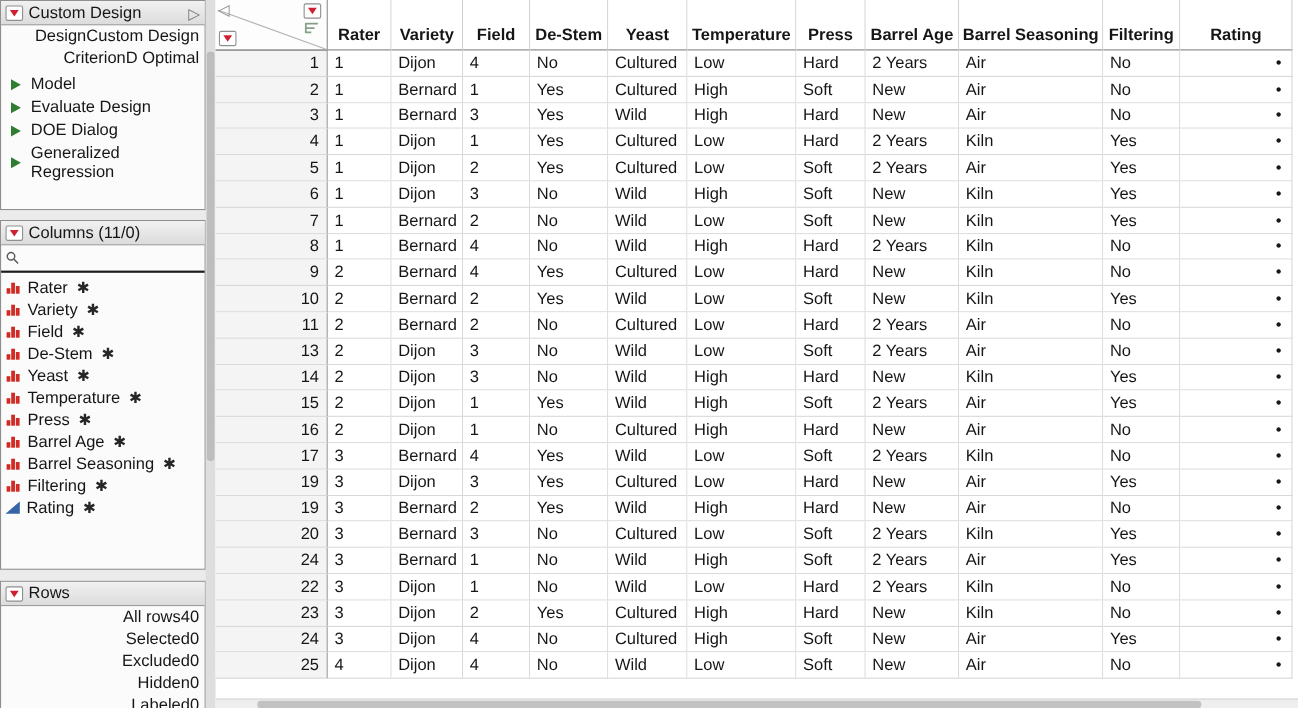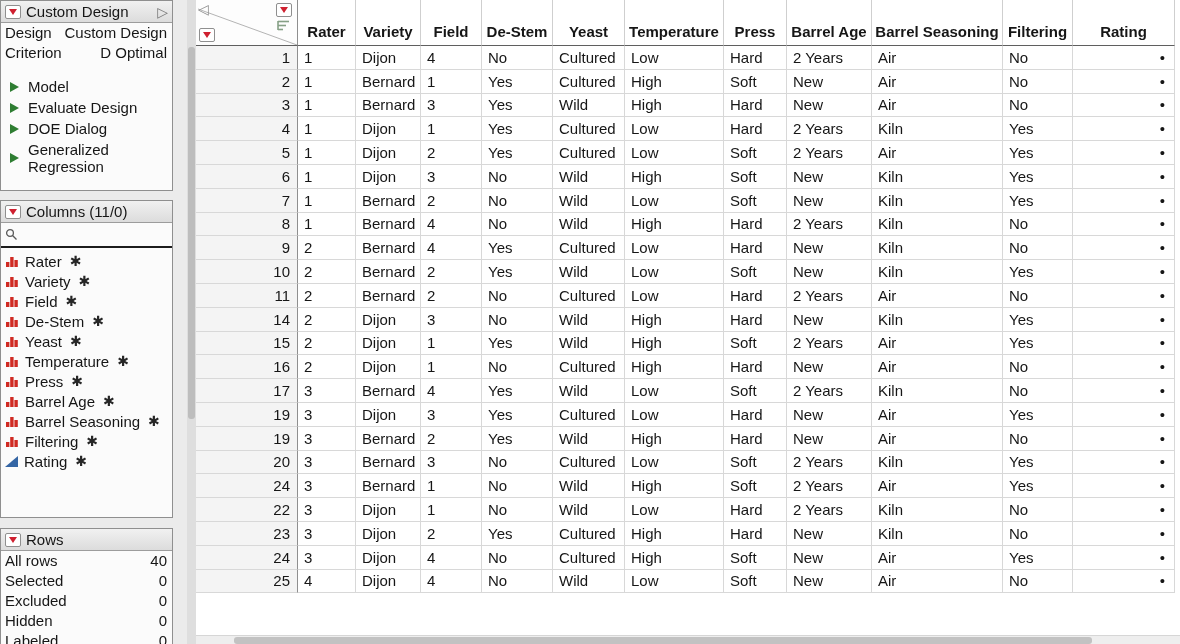--- a/index.html
+++ b/index.html
@@ -1,31 +1,31 @@
 <!DOCTYPE html>
 <html><head>
 <meta charset="utf-8">
 <style>
   * { margin:0; padding:0; box-sizing:border-box; }
   html,body { width:1180px; height:644px; overflow:hidden; }
   body { position:relative; background:#ebebeb; font-family:"Liberation Sans", sans-serif; font-size:15px; color:#161616; }
 
   
-  .panel { position:absolute; left:0; width:173px; background:#fbfbfb; border:1px solid #8f8f8f; }
+  .panel { position:absolute; left:0; width:187px; background:#fbfbfb; border:1px solid #8f8f8f; }
   .panel-hdr { height:22px; background:linear-gradient(#f1f1f1,#dcdcdc); border-bottom:1px solid #9c9c9c;
                display:flex; align-items:center; gap:5px; padding:0 4px; }
   .panel-title { white-space:nowrap; }
   .rtri-btn { width:16px; height:14px; background:#fff; border:1px solid #8f8f8f; border-radius:2px;
               display:inline-flex; align-items:center; justify-content:center; flex:none; }
   .rtri { width:0; height:0; border-left:4px solid transparent; border-right:4px solid transparent; border-top:6px solid #cf2030; }
   .dock-arrow { margin-left:auto; color:#7a7a7a; font-size:14px; line-height:1; }
 
   #panel-design { top:0; height:191px; }
-  .kv { display:flex; justify-content:space-between; padding:1px 5px 1px 4px; line-height:18px; }
-  .outline-list { margin-top:13px; }
+  .kv { display:flex; justify-content:flex-end; padding:1px 5px 1px 4px; line-height:18px; }
+  .outline-list { margin-top:3px; }
   .oitem { display:flex; align-items:center; gap:9px; padding:2px 0 2px 9px; line-height:17px; }
   .gtri { width:0; height:0; border-top:5px solid transparent; border-bottom:5px solid transparent; border-left:9px solid #2e7d32; flex:none; }
 
   #panel-columns { top:200px; height:318px; }
   .search-row { height:25px; display:flex; align-items:center; padding-left:4px; border-bottom:2px solid #1c1c1c; }
   .clist { padding-top:3px; }
   .citem { display:flex; align-items:center; gap:6px; height:20px; padding-left:4px; }
   .nom-icon { flex:none; }
   .cont-icon { width:0; height:0; border-bottom:11px solid #3465a4; border-left:13px solid transparent; flex:none; }
   .role-star { font-size:14px; color:#262626; margin-left:2px; }
@@ -442,20 +442,34 @@
           <td class="cell">No</td>
           <td class="cell">Cultured</td>
           <td class="cell">Low</td>
           <td class="cell">Hard</td>
           <td class="cell">2 Years</td>
           <td class="cell">Air</td>
           <td class="cell">No</td>
           <td class="cell dotcell">•</td>
         </tr>
         <tr class="datarow">
+          <td class="rownum">13</td>
+          <td class="cell">2</td>
+          <td class="cell">Dijon</td>
+          <td class="cell">3</td>
+          <td class="cell">No</td>
+          <td class="cell">Wild</td>
+          <td class="cell">Low</td>
+          <td class="cell">Soft</td>
+          <td class="cell">2 Years</td>
+          <td class="cell">Air</td>
+          <td class="cell">No</td>
+          <td class="cell dotcell">•</td>
+        </tr>
+        <tr class="datarow">
           <td class="rownum">14</td>
           <td class="cell">2</td>
           <td class="cell">Dijon</td>
           <td class="cell">3</td>
           <td class="cell">No</td>
           <td class="cell">Wild</td>
           <td class="cell">High</td>
           <td class="cell">Hard</td>
           <td class="cell">New</td>
           <td class="cell">Kiln</td>

